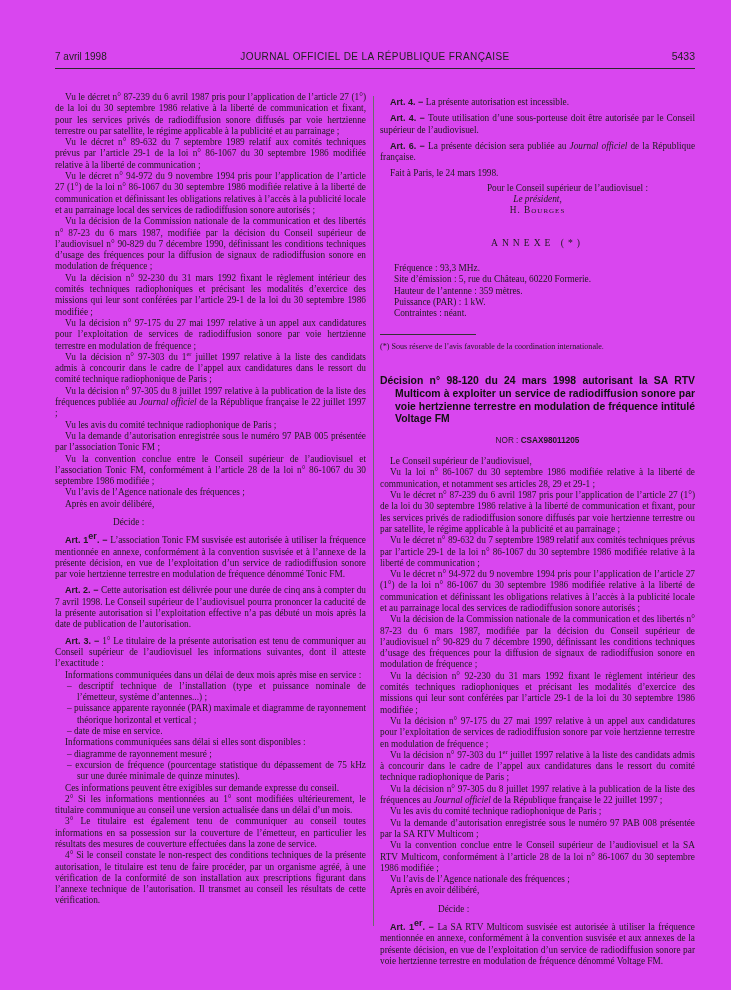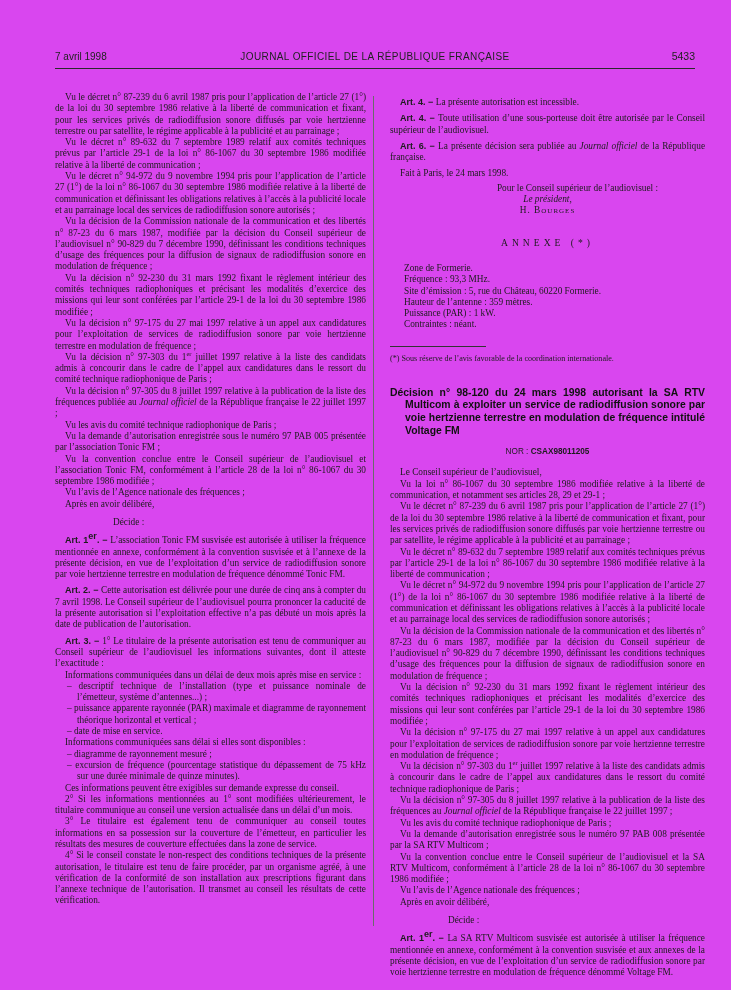--- a/index.html
+++ b/index.html
@@ -23,21 +23,21 @@
     font-size:10px;color:#222;
     padding-bottom:6px;
     border-bottom:1.5px solid #2a2a2a;
   }
   .header .h-date{width:140px;text-align:left;}
   .header .h-title{flex:1;text-align:center;letter-spacing:.4px;}
   .header .h-page{width:140px;text-align:right;font-size:10.5px;}
   
   .content{
     position:absolute;left:55px;top:92px;width:640px;bottom:16px;
-    display:grid;grid-template-columns:311px 315px;column-gap:24px;
+    display:grid;grid-template-columns:311px 315px;column-gap:14px;
   }
   .col{min-width:0;}
   .col-divider{
     position:absolute;left:318px;top:4px;bottom:48px;
     width:1px;background:#6b6b6b;
   }
   
   .blk{
     margin:0;
     font-size:9.3px;line-height:11.3px;
@@ -116,21 +116,20 @@
       </div>
     <div class="col">
         <p class="blk art"><span class="s-art">Art. 4. − </span><span>La présente autorisation est incessible.</span></p>
         <p class="blk art"><span class="s-art">Art. 4. − </span><span>Toute utilisation d’une sous-porteuse doit être autorisée par le Conseil supérieur de l’audiovisuel.</span></p>
         <p class="blk art"><span class="s-art">Art. 6. − </span><span>La présente décision sera publiée au </span><span class="s-i">Journal officiel</span><span> de la République française.</span></p>
         <p class="blk art"><span>Fait à Paris, le 24 mars 1998.</span></p>
         <p class="blk sig-top"><span>Pour le Conseil supérieur de l’audiovisuel :</span></p>
         <p class="blk center"><span class="s-i">Le président,</span></p>
         <p class="blk center"><span class="s-sc">H. Bourges</span></p>
         <p class="blk annexe-title"><span>ANNEXE (*)</span></p>
-        <p class="blk annexe-line"><span>Zone de Formerie.</span></p>
         <p class="blk annexe-line"><span>Fréquence : 93,3 MHz.</span></p>
         <p class="blk annexe-line"><span>Site d’émission : 5, rue du Château, 60220 Formerie.</span></p>
         <p class="blk annexe-line"><span>Hauteur de l’antenne : 359 mètres.</span></p>
         <p class="blk annexe-line"><span>Puissance (PAR) : 1 kW.</span></p>
         <p class="blk annexe-line"><span>Contraintes : néant.</span></p>
         <hr class="blk rule">
         <p class="blk footnote"><span>(*) Sous réserve de l’avis favorable de la coordination internationale.</span></p>
         <p class="blk heading"><span>Décision n° 98-120 du 24 mars 1998 autorisant la SA RTV Multicom à exploiter un service de radiodiffusion sonore par voie hertzienne terrestre en modulation de fréquence intitulé Voltage FM</span></p>
         <p class="blk nor"><span>NOR : </span><span class="s-norv">CSAX98011205</span></p>
         <p class="blk para"><span>Le Conseil supérieur de l’audiovisuel,</span></p>

